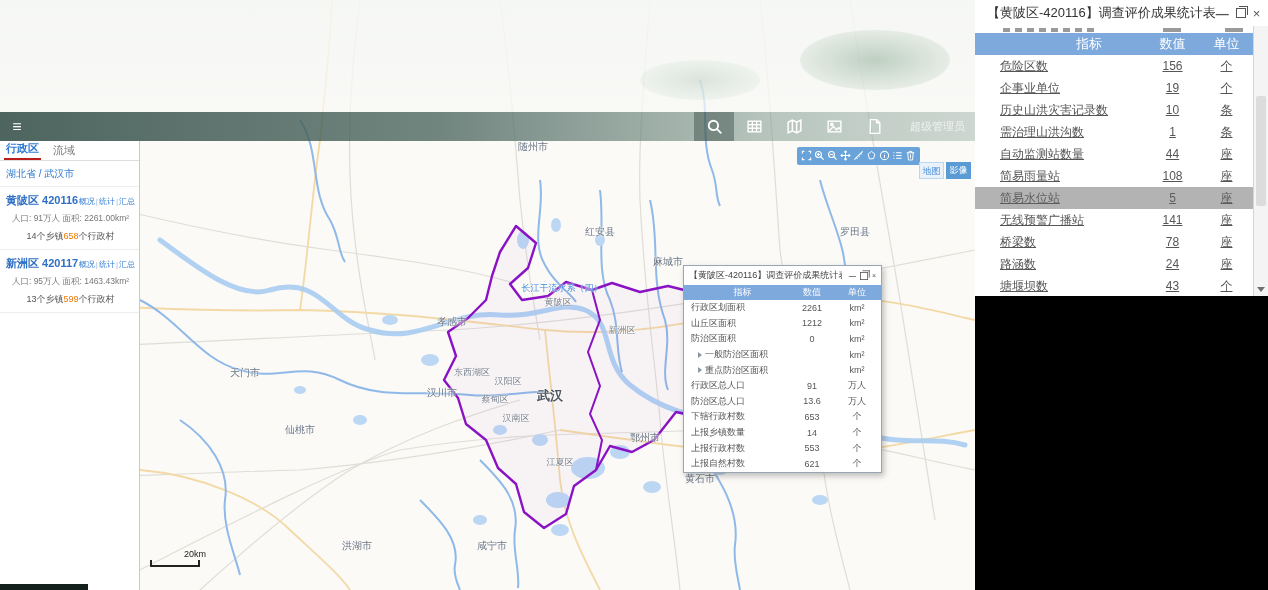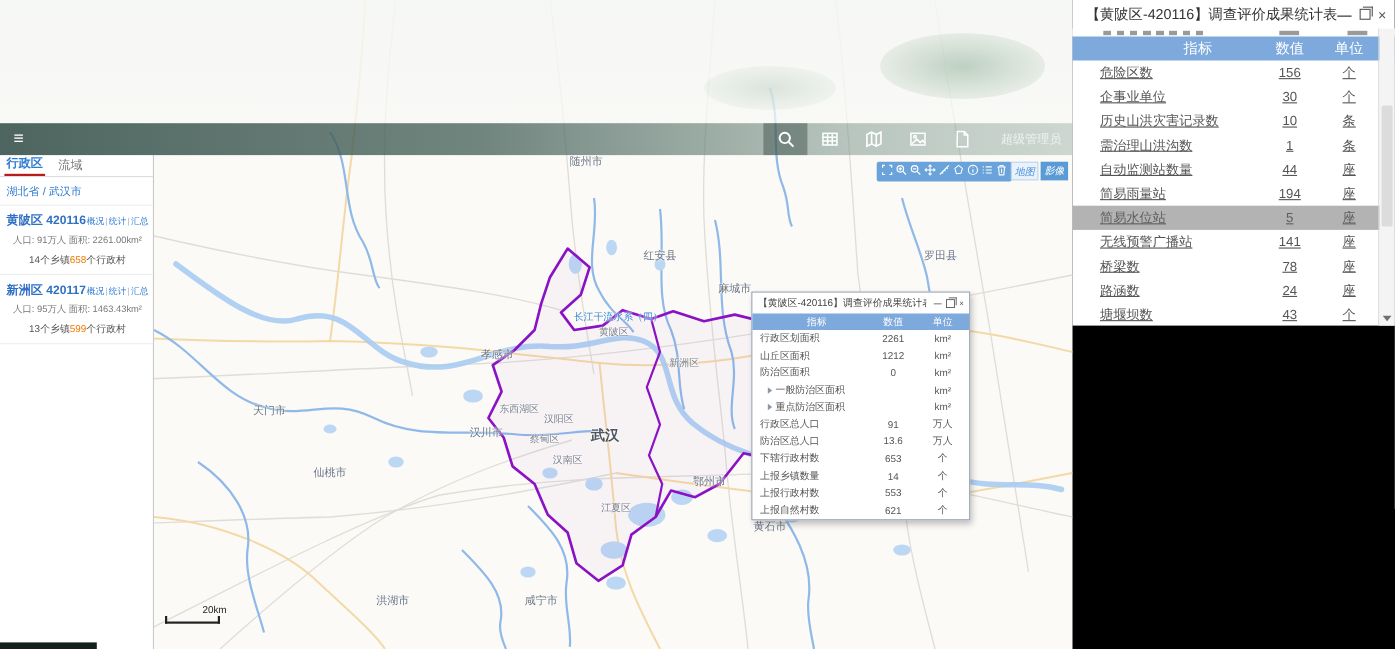--- a/index.html
+++ b/index.html
@@ -28,21 +28,21 @@
   #app-title{font-size:15px;font-weight:bold;letter-spacing:1px;margin-left:6px;white-space:nowrap;}
   #header-spacer{flex:1;}
   .hicon-cell{width:40px;height:29px;display:flex;align-items:center;justify-content:center;cursor:pointer;}
   .hicon-cell.hl{background:rgba(20,40,35,.35);}
   .hicon{width:17px;height:17px;color:#fff;}
   #user-name{font-size:11px;margin:0 10px 0 16px;white-space:nowrap;color:#eef3f0;}
   
   #map-toolbar{position:absolute;left:797px;top:147px;height:16px;display:flex;align-items:center;gap:2px;
                background:#69a3d9;border-radius:2px;padding:1px 4px;z-index:25;}
   .ticon{width:11px;height:11px;color:#fff;cursor:pointer;}
-  #basemap-switch{position:absolute;left:919px;top:147px;display:flex;z-index:25;font-style:italic;}
+  #basemap-switch{position:absolute;left:919px;top:162px;display:flex;z-index:25;}
   .bm-btn{width:25px;height:17px;font-size:9px;line-height:17px;text-align:center;cursor:pointer;}
   .bm-btn.inactive{background:#e9f2fb;color:#4a90d9;border:1px solid #bcd6ee;box-sizing:border-box;}
   .bm-btn.active{background:#5b9bd5;color:#fff;margin-left:2px;}
   
   #scale-bar{position:absolute;left:150px;top:560px;z-index:20;font-size:9px;color:#222;}
   #scale-line{width:46px;height:5px;border-left:2px solid #222;border-bottom:2px solid #222;border-right:2px solid #222;}
   #scale-text{position:absolute;left:34px;top:-11px;}
   
   #sidebar{position:absolute;left:0;top:141px;width:140px;height:449px;background:#fff;
            border-right:1px solid #c9c9c9;z-index:28;box-sizing:border-box;}
@@ -530,41 +530,41 @@
     <div class="c2">单位</div>
   </div>
   <div id="rp-body">
       <div class="rp-row">
         <div class="c0">危险区数</div>
         <div class="c1">156</div>
         <div class="c2">个</div>
       </div>
       <div class="rp-row">
         <div class="c0">企事业单位</div>
-        <div class="c1">30</div>
+        <div class="c1">19</div>
         <div class="c2">个</div>
       </div>
       <div class="rp-row">
         <div class="c0">历史山洪灾害记录数</div>
         <div class="c1">10</div>
         <div class="c2">条</div>
       </div>
       <div class="rp-row">
         <div class="c0">需治理山洪沟数</div>
         <div class="c1">1</div>
         <div class="c2">条</div>
       </div>
       <div class="rp-row">
         <div class="c0">自动监测站数量</div>
         <div class="c1">44</div>
         <div class="c2">座</div>
       </div>
       <div class="rp-row">
         <div class="c0">简易雨量站</div>
-        <div class="c1">194</div>
+        <div class="c1">108</div>
         <div class="c2">座</div>
       </div>
       <div class="rp-row selected">
         <div class="c0">简易水位站</div>
         <div class="c1">5</div>
         <div class="c2">座</div>
       </div>
       <div class="rp-row">
         <div class="c0">无线预警广播站</div>
         <div class="c1">141</div>

